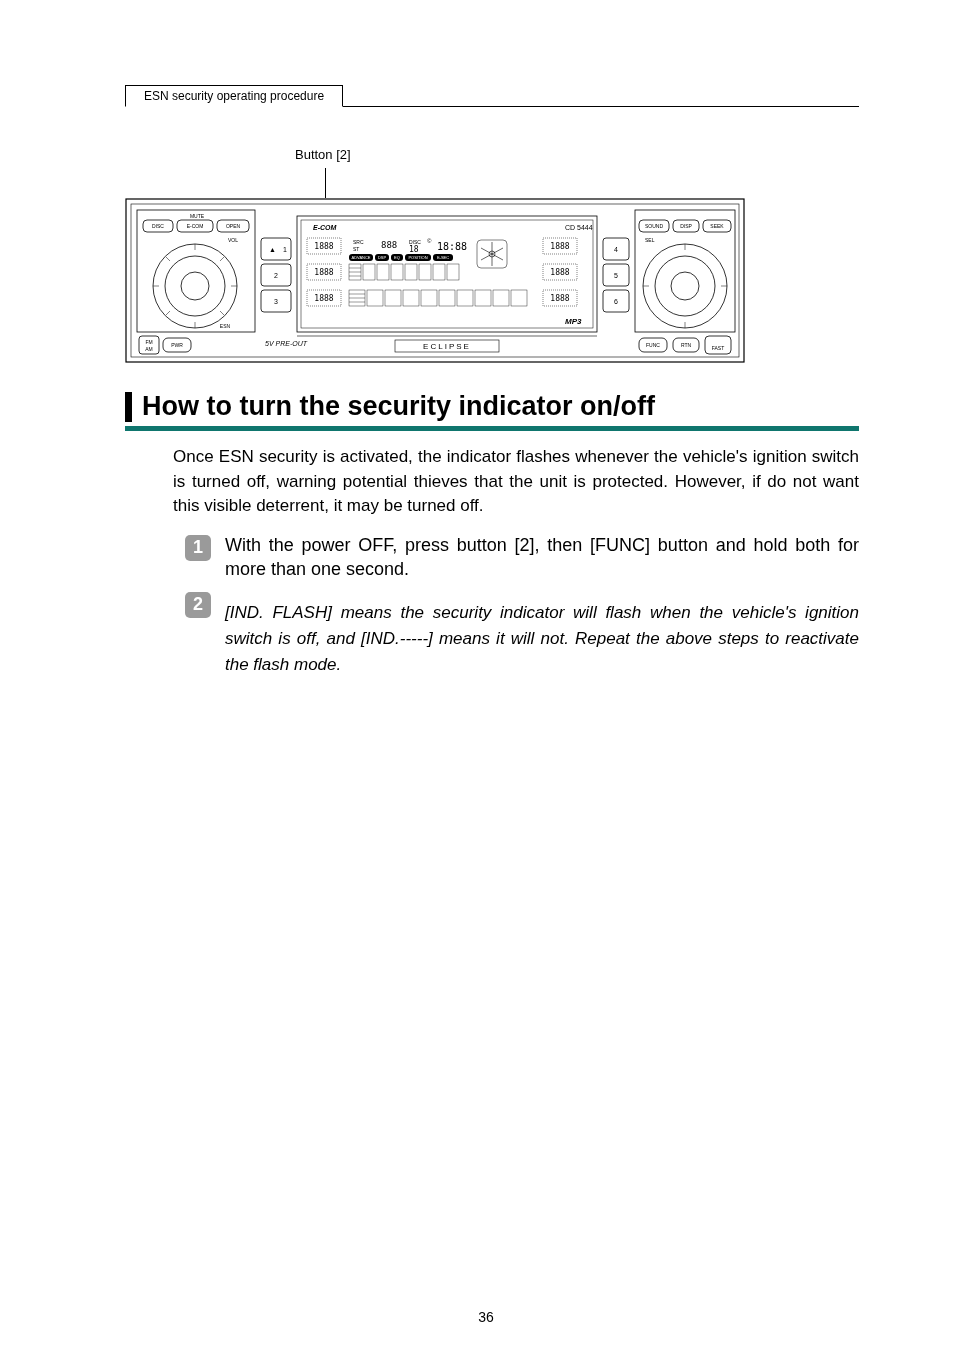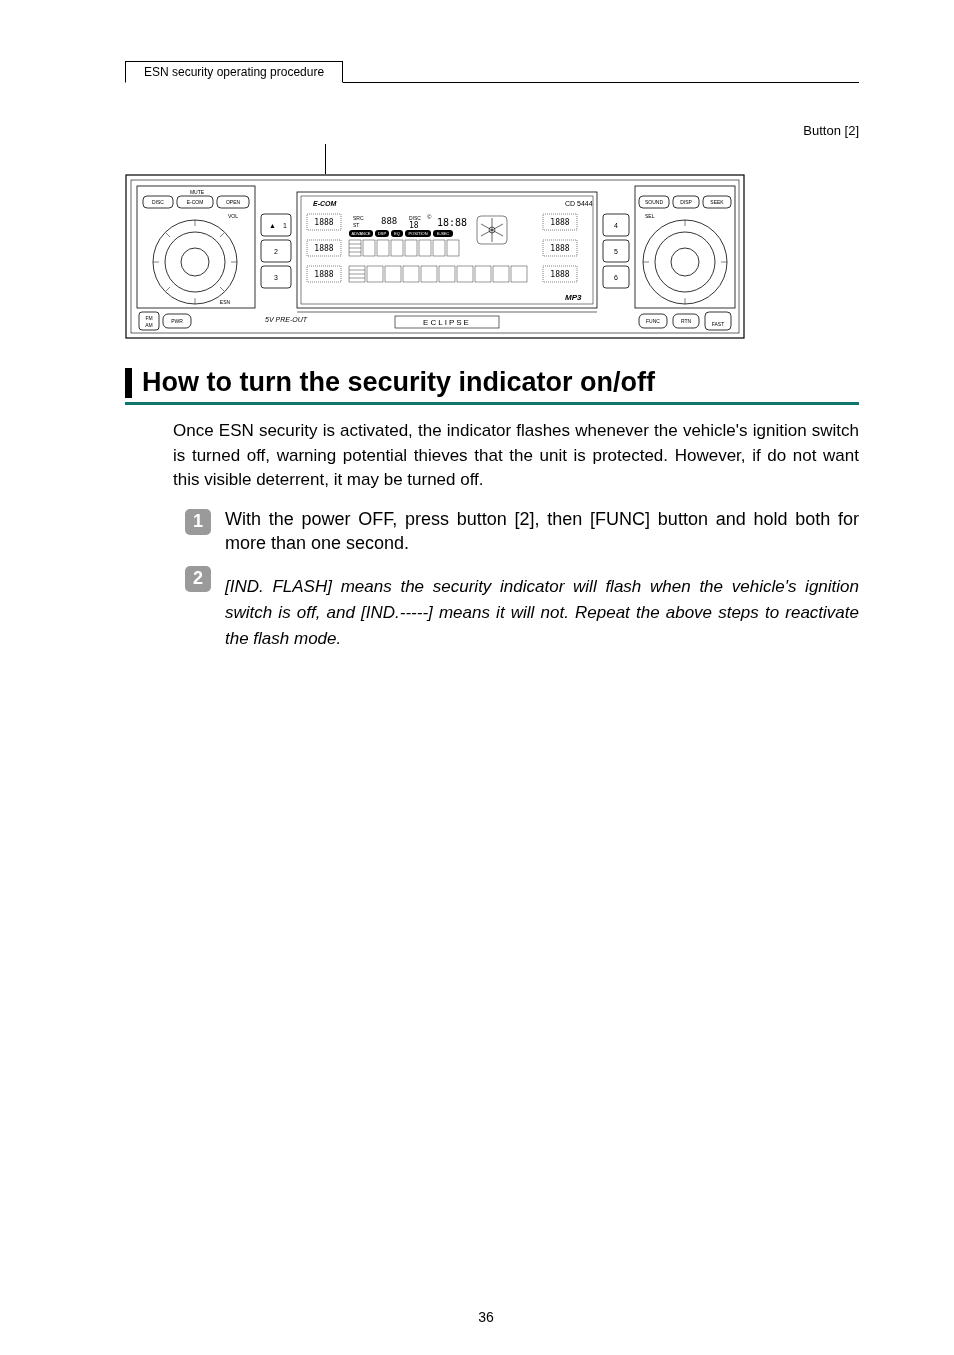--- a/index.html
+++ b/index.html
@@ -1,41 +1,41 @@
 <!DOCTYPE html>
 <html><head>
 <meta charset="utf-8">
 <style>
   html,body{margin:0;padding:0;background:#fff;}
   body{font-family:Arial,Helvetica,sans-serif;color:#000;}
   .page{
     width:954px;height:1355px;
     box-sizing:border-box;
-    padding:60px 95px 40px 125px;
+    padding:84px 95px 40px 125px;
     position:relative;
   }
   
   .header-line{border-bottom:1px solid #000;position:relative;height:22px;}
   .header-tab{
     position:absolute;left:0;bottom:-1px;
     border:1px solid #000;border-bottom:1px solid #fff;
     font-size:12px;padding:3px 18px;background:#fff;
   }
   
   .diagram-wrap{margin-top:40px;}
-  .top-label{font-size:13px;text-align:right;margin-left:170px;margin-bottom:6px;}
+  .top-label{font-size:13px;text-align:left;margin-left:170px;margin-bottom:6px;}
   .pointer-top{width:1px;height:30px;background:#000;margin-left:200px;}
   .device-svg{display:block;}
   .bottom-label-row{margin-top:6px;}
   .pointer-bottom{width:1px;height:20px;background:#000;margin-left:555px;}
   .bottom-label{font-size:13px;margin-left:505px;margin-top:4px;}
   
   .section-heading{
     display:flex;align-items:center;margin-top:28px;
-    border-bottom:3px solid #0f766e;padding-bottom:4px;
+    border-bottom:5px solid #0f766e;padding-bottom:4px;
   }
   .section-bar{width:7px;height:30px;background:#000;margin-right:10px;flex:none;}
   .section-title{font-size:27px;font-weight:bold;}
   
   .intro{
     margin:14px 0 14px 48px;
     font-size:17px;line-height:1.45;
     text-align:justify;
   }
   

